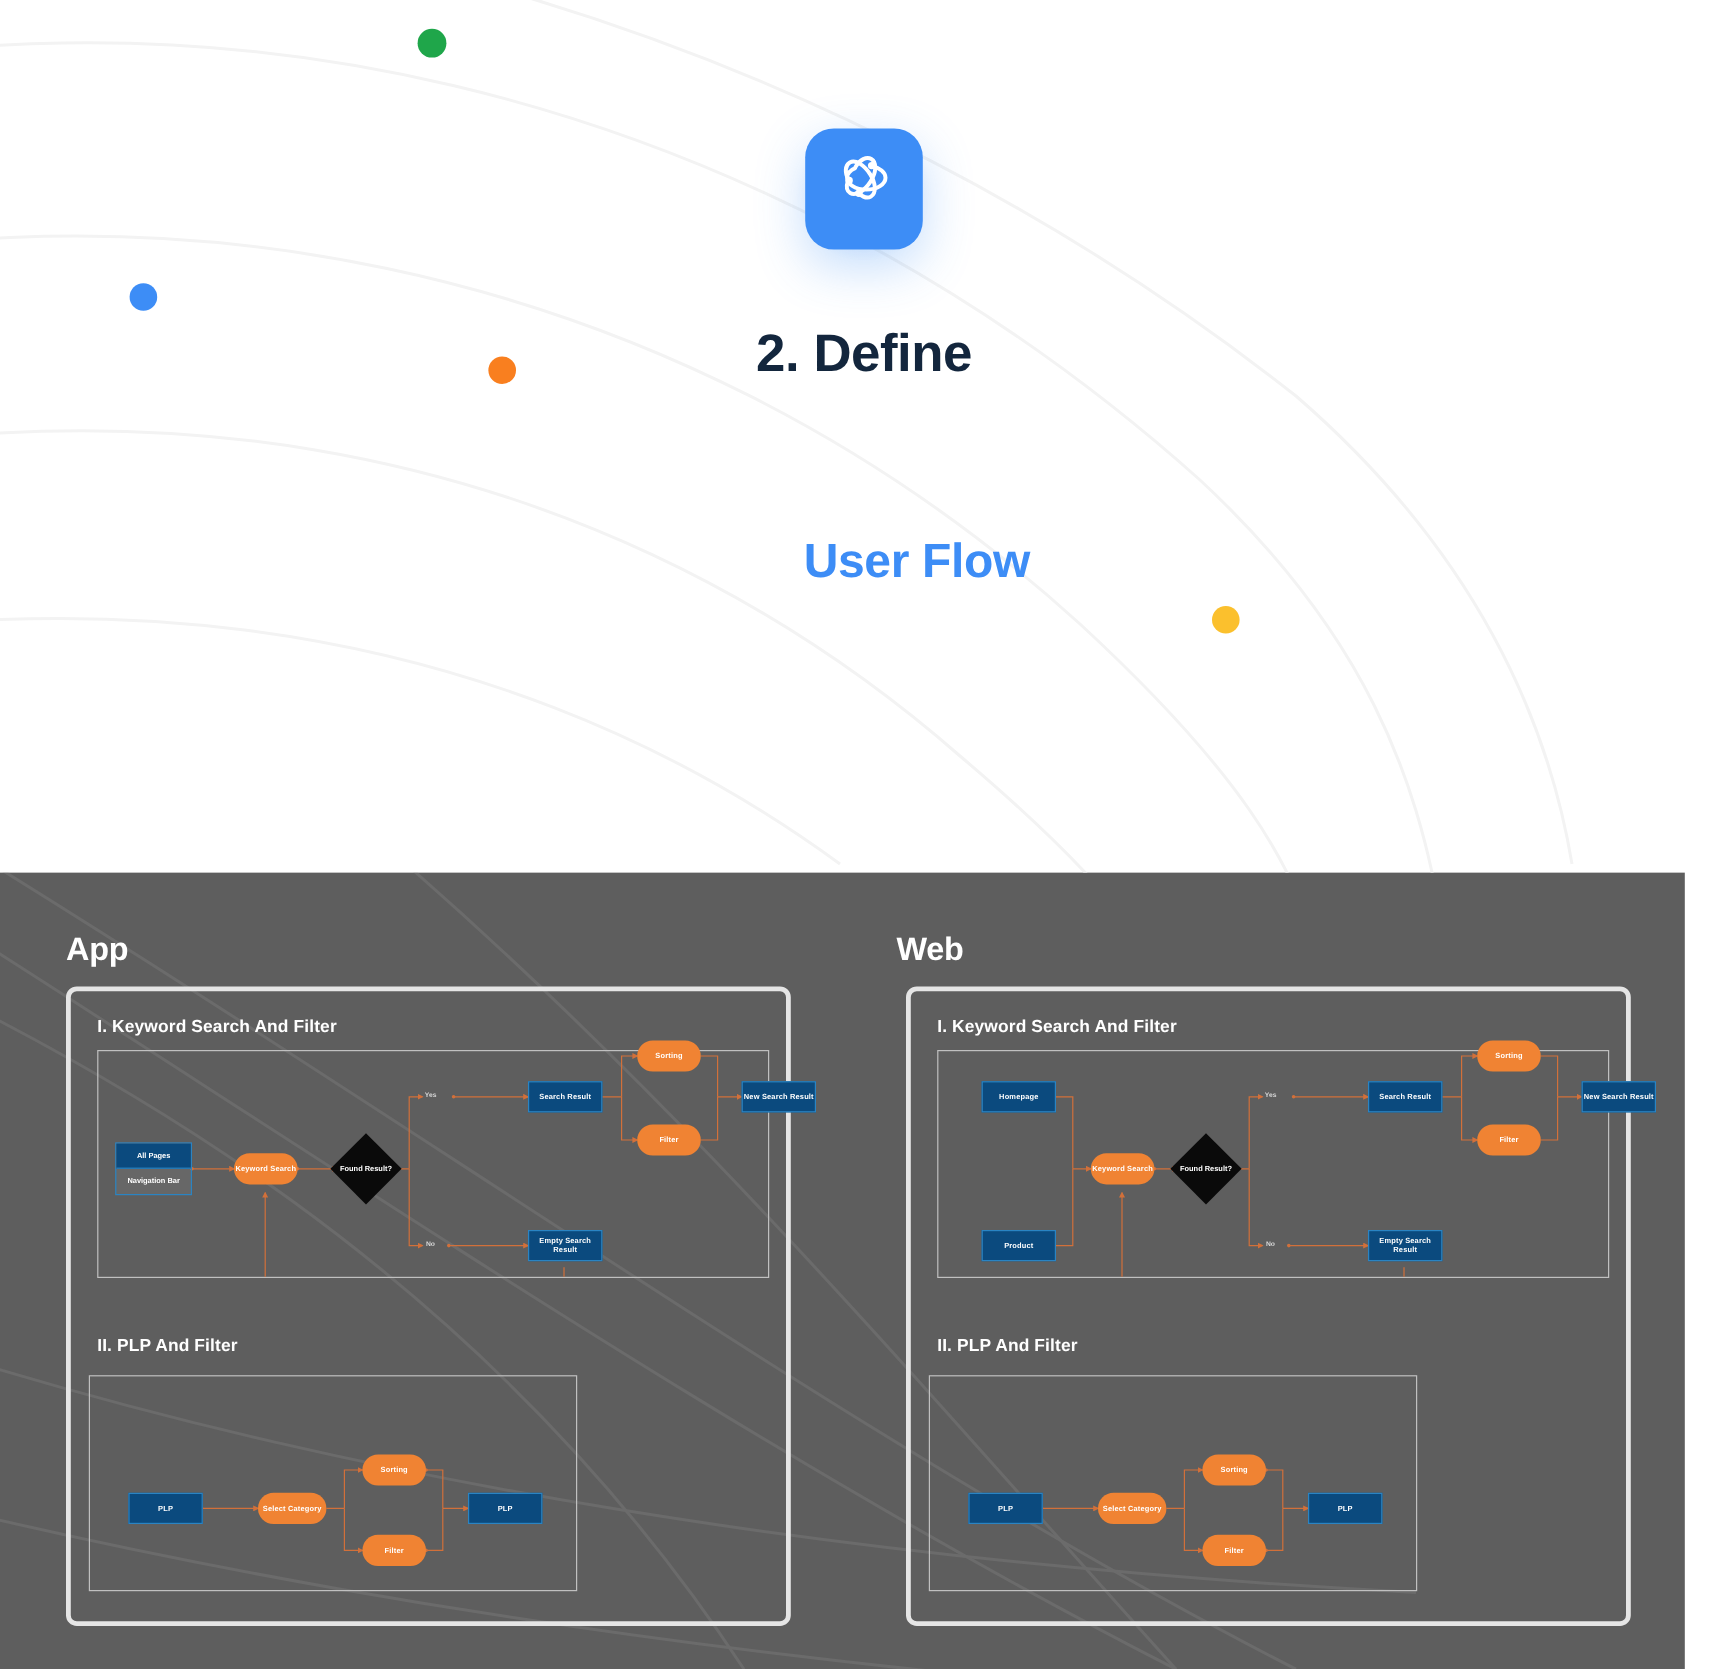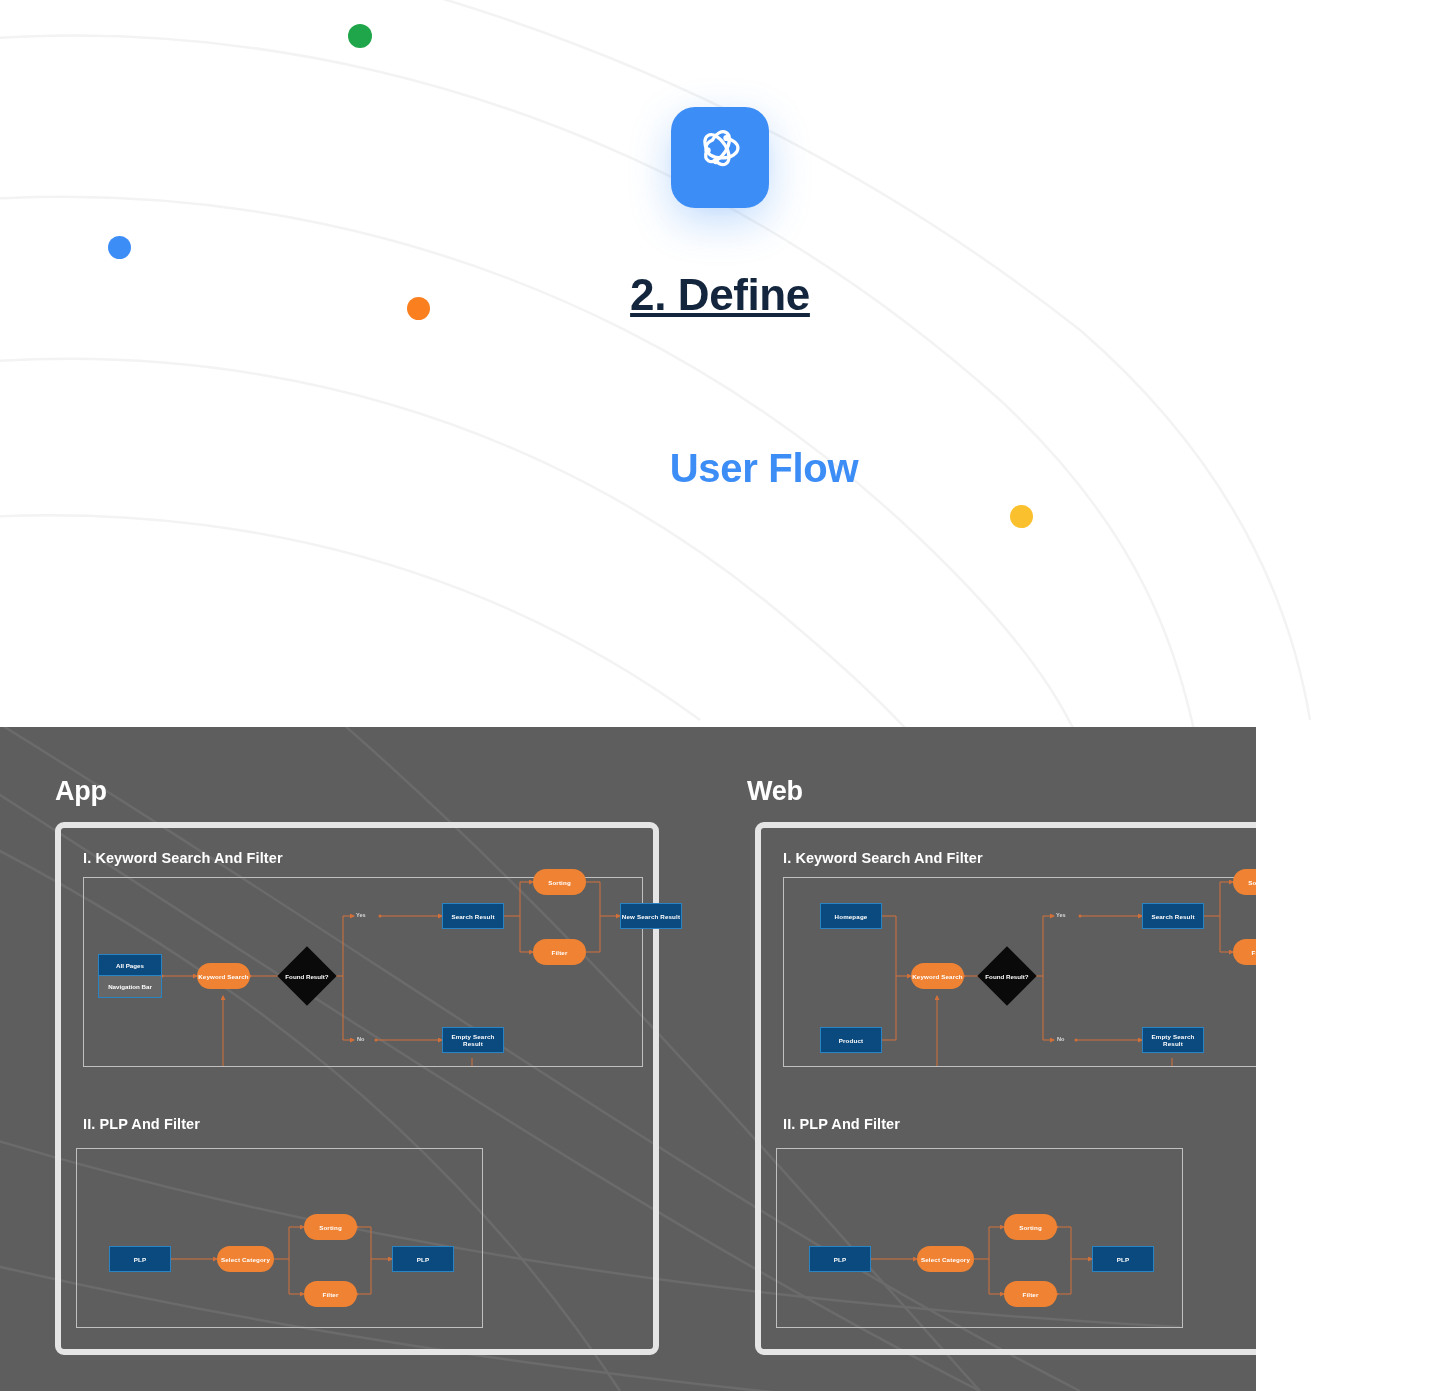--- a/index.html
+++ b/index.html
@@ -39,56 +39,55 @@
     background: radial-gradient(closest-side, rgba(61,141,246,0.20), rgba(61,141,246,0) 72%);
     z-index: 3; pointer-events: none;
   }
 
   .step-title {
     position: absolute; left: 0; top: 270px; width: 1440px;
     text-align: center;
     font-size: 44px; font-weight: bold; color: #13263d;
     letter-spacing: -0.4px;
     z-index: 4;
-    text-decoration: underline;
   }
   .section-title {
     position: absolute; left: 0; top: 446px; width: 1440px;
     text-align: center;
     font-size: 40px; font-weight: bold; color: #3d8df6;
     letter-spacing: -0.3px;
     z-index: 4;
     margin-left: 44px;
   }
   .section-body {
     position: absolute; left: 140px; top: 541px; width: 1160px;
     text-align: center;
     font-size: 23.5px; line-height: 41px; color: #8e8e8e;
     z-index: 4;
   }
 
   
   .dark {
     position: absolute; left: 0; top: 727px;
-    width: 1256px; height: 664px;
+    width: 1404px; height: 664px;
     background: #5e5e5e;
     overflow: hidden;
     z-index: 1;
   }
   .dark .arcs-svg { opacity: 1; }
 
   .col-label {
     position: absolute;
     font-size: 27px; font-weight: bold; color: #ffffff;
     letter-spacing: -0.2px;
     z-index: 3;
   }
   .panel {
     position: absolute;
-    border: 6px solid #e5e5e5;
+    border: 4px solid #e5e5e5;
     border-radius: 9px;
     z-index: 3;
   }
   .panel-heading {
     position: absolute;
     font-size: 14.5px; font-weight: bold; color: #ffffff;
     letter-spacing: 0.1px;
   }
   .flowbox {
     position: absolute;

